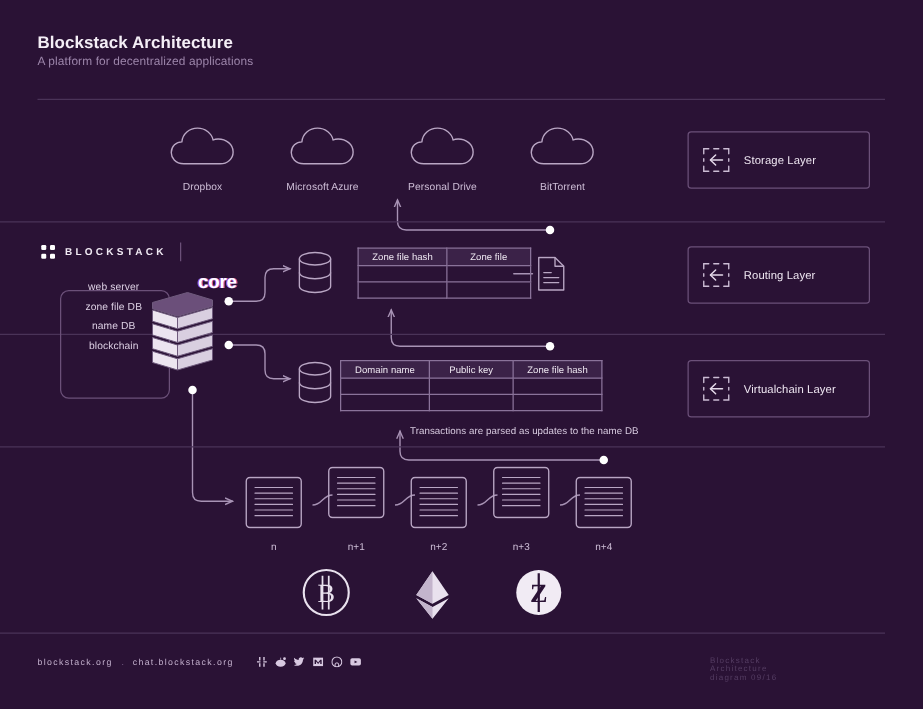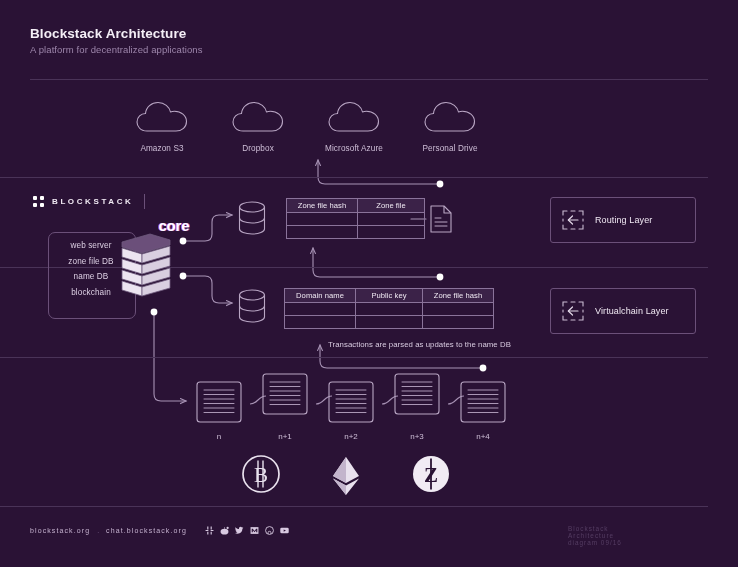--- a/index.html
+++ b/index.html
@@ -62,21 +62,21 @@
     text-shadow: -1px 0 #8a5cf0, 1px 0 #e05a8a;
     margin-top: 48px;
   }
 
   
   .core-box{
     left:48px;top:232px;width:86px;height:85px;
     border:1px solid #6b5079;border-radius:7px;
   }
   .core-list{
-    left:48px;top:238px;width:86px;
+    left:48px;top:222px;width:86px;
     text-align:center;
   }
   .core-list div{font-size:8.2px;color:#ddd0e4;line-height:15.5px;letter-spacing:.1px;}
 
   
   .tbl{border-collapse:collapse;}
   .tbl th{
     font-size:7.6px;font-weight:normal;color:#efe8f2;
     border:1px solid #8a739a;background:#3b2248;
     height:13px;padding:0 4px;letter-spacing:.05px;
@@ -153,42 +153,63 @@
 
   <div class="abs title">Blockstack Architecture</div>
   <div class="abs subtitle">A platform for decentralized applications</div>
   <div class="abs rule" style="left:30px;top:79px;width:678px;"></div>
 
   <div class="abs" style="left:114px;top:100px;display:flex;">
     <div class="cloud-item">
       <svg width="54" height="34" viewBox="0 0 54 34">
         <path d="M12,31 C5,31 2,26 2,22 C2,17 6,13.5 10.5,13.5 C11,7 16.5,2.5 23,2.5 C29.5,2.5 34.5,7 35.5,12 C36.5,11.5 38,11.2 39.5,11.2 C46,11.2 51.5,15.5 51.5,21.5 C51.5,27 47,31 41,31 Z" fill="none" stroke="#b9a6c4" stroke-width="1.1" stroke-linejoin="round"></path>
       </svg>
-      <div class="cloud-label">Amazon S3</div>
+      <div class="cloud-label">Dropbox</div>
     </div>
     <div class="cloud-item">
       <svg width="54" height="34" viewBox="0 0 54 34">
         <path d="M12,31 C5,31 2,26 2,22 C2,17 6,13.5 10.5,13.5 C11,7 16.5,2.5 23,2.5 C29.5,2.5 34.5,7 35.5,12 C36.5,11.5 38,11.2 39.5,11.2 C46,11.2 51.5,15.5 51.5,21.5 C51.5,27 47,31 41,31 Z" fill="none" stroke="#b9a6c4" stroke-width="1.1" stroke-linejoin="round"></path>
       </svg>
-      <div class="cloud-label">Dropbox</div>
+      <div class="cloud-label">Microsoft Azure</div>
     </div>
     <div class="cloud-item">
       <svg width="54" height="34" viewBox="0 0 54 34">
         <path d="M12,31 C5,31 2,26 2,22 C2,17 6,13.5 10.5,13.5 C11,7 16.5,2.5 23,2.5 C29.5,2.5 34.5,7 35.5,12 C36.5,11.5 38,11.2 39.5,11.2 C46,11.2 51.5,15.5 51.5,21.5 C51.5,27 47,31 41,31 Z" fill="none" stroke="#b9a6c4" stroke-width="1.1" stroke-linejoin="round"></path>
       </svg>
-      <div class="cloud-label">Microsoft Azure</div>
+      <div class="cloud-label">Personal Drive</div>
     </div>
     <div class="cloud-item">
       <svg width="54" height="34" viewBox="0 0 54 34">
         <path d="M12,31 C5,31 2,26 2,22 C2,17 6,13.5 10.5,13.5 C11,7 16.5,2.5 23,2.5 C29.5,2.5 34.5,7 35.5,12 C36.5,11.5 38,11.2 39.5,11.2 C46,11.2 51.5,15.5 51.5,21.5 C51.5,27 47,31 41,31 Z" fill="none" stroke="#b9a6c4" stroke-width="1.1" stroke-linejoin="round"></path>
       </svg>
-      <div class="cloud-label">Personal Drive</div>
-    </div>
-  </div>
-
+      <div class="cloud-label">BitTorrent</div>
+    </div>
+  </div>
+
+  <div class="abs layer-card" style="left:550px;top:105px;">
+    <div class="layer-icon">
+      <svg width="24" height="24" viewBox="0 0 24 24">
+        <g fill="none" stroke="#cbbcd4" stroke-width="1.1" stroke-linecap="round">
+          <path d="M2,7 L2,3 L6,3"></path>
+            <path d="M18,3 L22,3 L22,7"></path>
+          <path d="M22,17 L22,21 L18,21"></path>
+            <path d="M6,21 L2,21 L2,17"></path>
+          <path d="M2,11 L2,13"></path>
+            <path d="M22,11 L22,13"></path>
+          <path d="M10,3 L14,3"></path>
+            <path d="M10,21 L14,21"></path>
+        </g>
+        <g fill="none" stroke="#e4d9e9" stroke-width="1.2" stroke-linecap="round" stroke-linejoin="round">
+          <path d="M17,12 L7.5,12"></path>
+            <path d="M11.5,8 L7.3,12 L11.5,16"></path>
+        </g>
+      </svg>
+    </div>
+    <div class="layer-label">Storage Layer</div>
+  </div>
 
   <div class="abs layer-card" style="left:550px;top:197px;">
     <div class="layer-icon">
       <svg width="24" height="24" viewBox="0 0 24 24">
         <g fill="none" stroke="#cbbcd4" stroke-width="1.1" stroke-linecap="round">
           <path d="M2,7 L2,3 L6,3"></path>
             <path d="M18,3 L22,3 L22,7"></path>
           <path d="M22,17 L22,21 L18,21"></path>
             <path d="M6,21 L2,21 L2,17"></path>
           <path d="M2,11 L2,13"></path>
@@ -316,21 +337,21 @@
   <div class="abs" style="left:237px;top:288px;">
     <svg width="30" height="36" viewBox="0 0 30 36">
       <g fill="none" stroke="#b9a6c4" stroke-width="1.1">
         <ellipse cx="15" cy="7" rx="12.5" ry="5"></ellipse>
         <path d="M2.5,7 L2.5,29 C2.5,31.8 8.1,34 15,34 C21.9,34 27.5,31.8 27.5,29 L27.5,7"></path>
         <path d="M2.5,18 C2.5,20.8 8.1,23 15,23 C21.9,23 27.5,20.8 27.5,18"></path>
       </g>
     </svg>
   </div>
 
-  <div class="abs" style="left:284px;top:288px;">
+  <div class="abs" style="left:272px;top:288px;">
     <table class="tbl">
       <thead>
         <tr>
           <th style="width:62px">Domain name</th>
           <th style="width:58px">Public key</th>
           <th style="width:62px">Zone file hash</th>
         </tr>
       </thead>
       <tbody>
         <tr>

